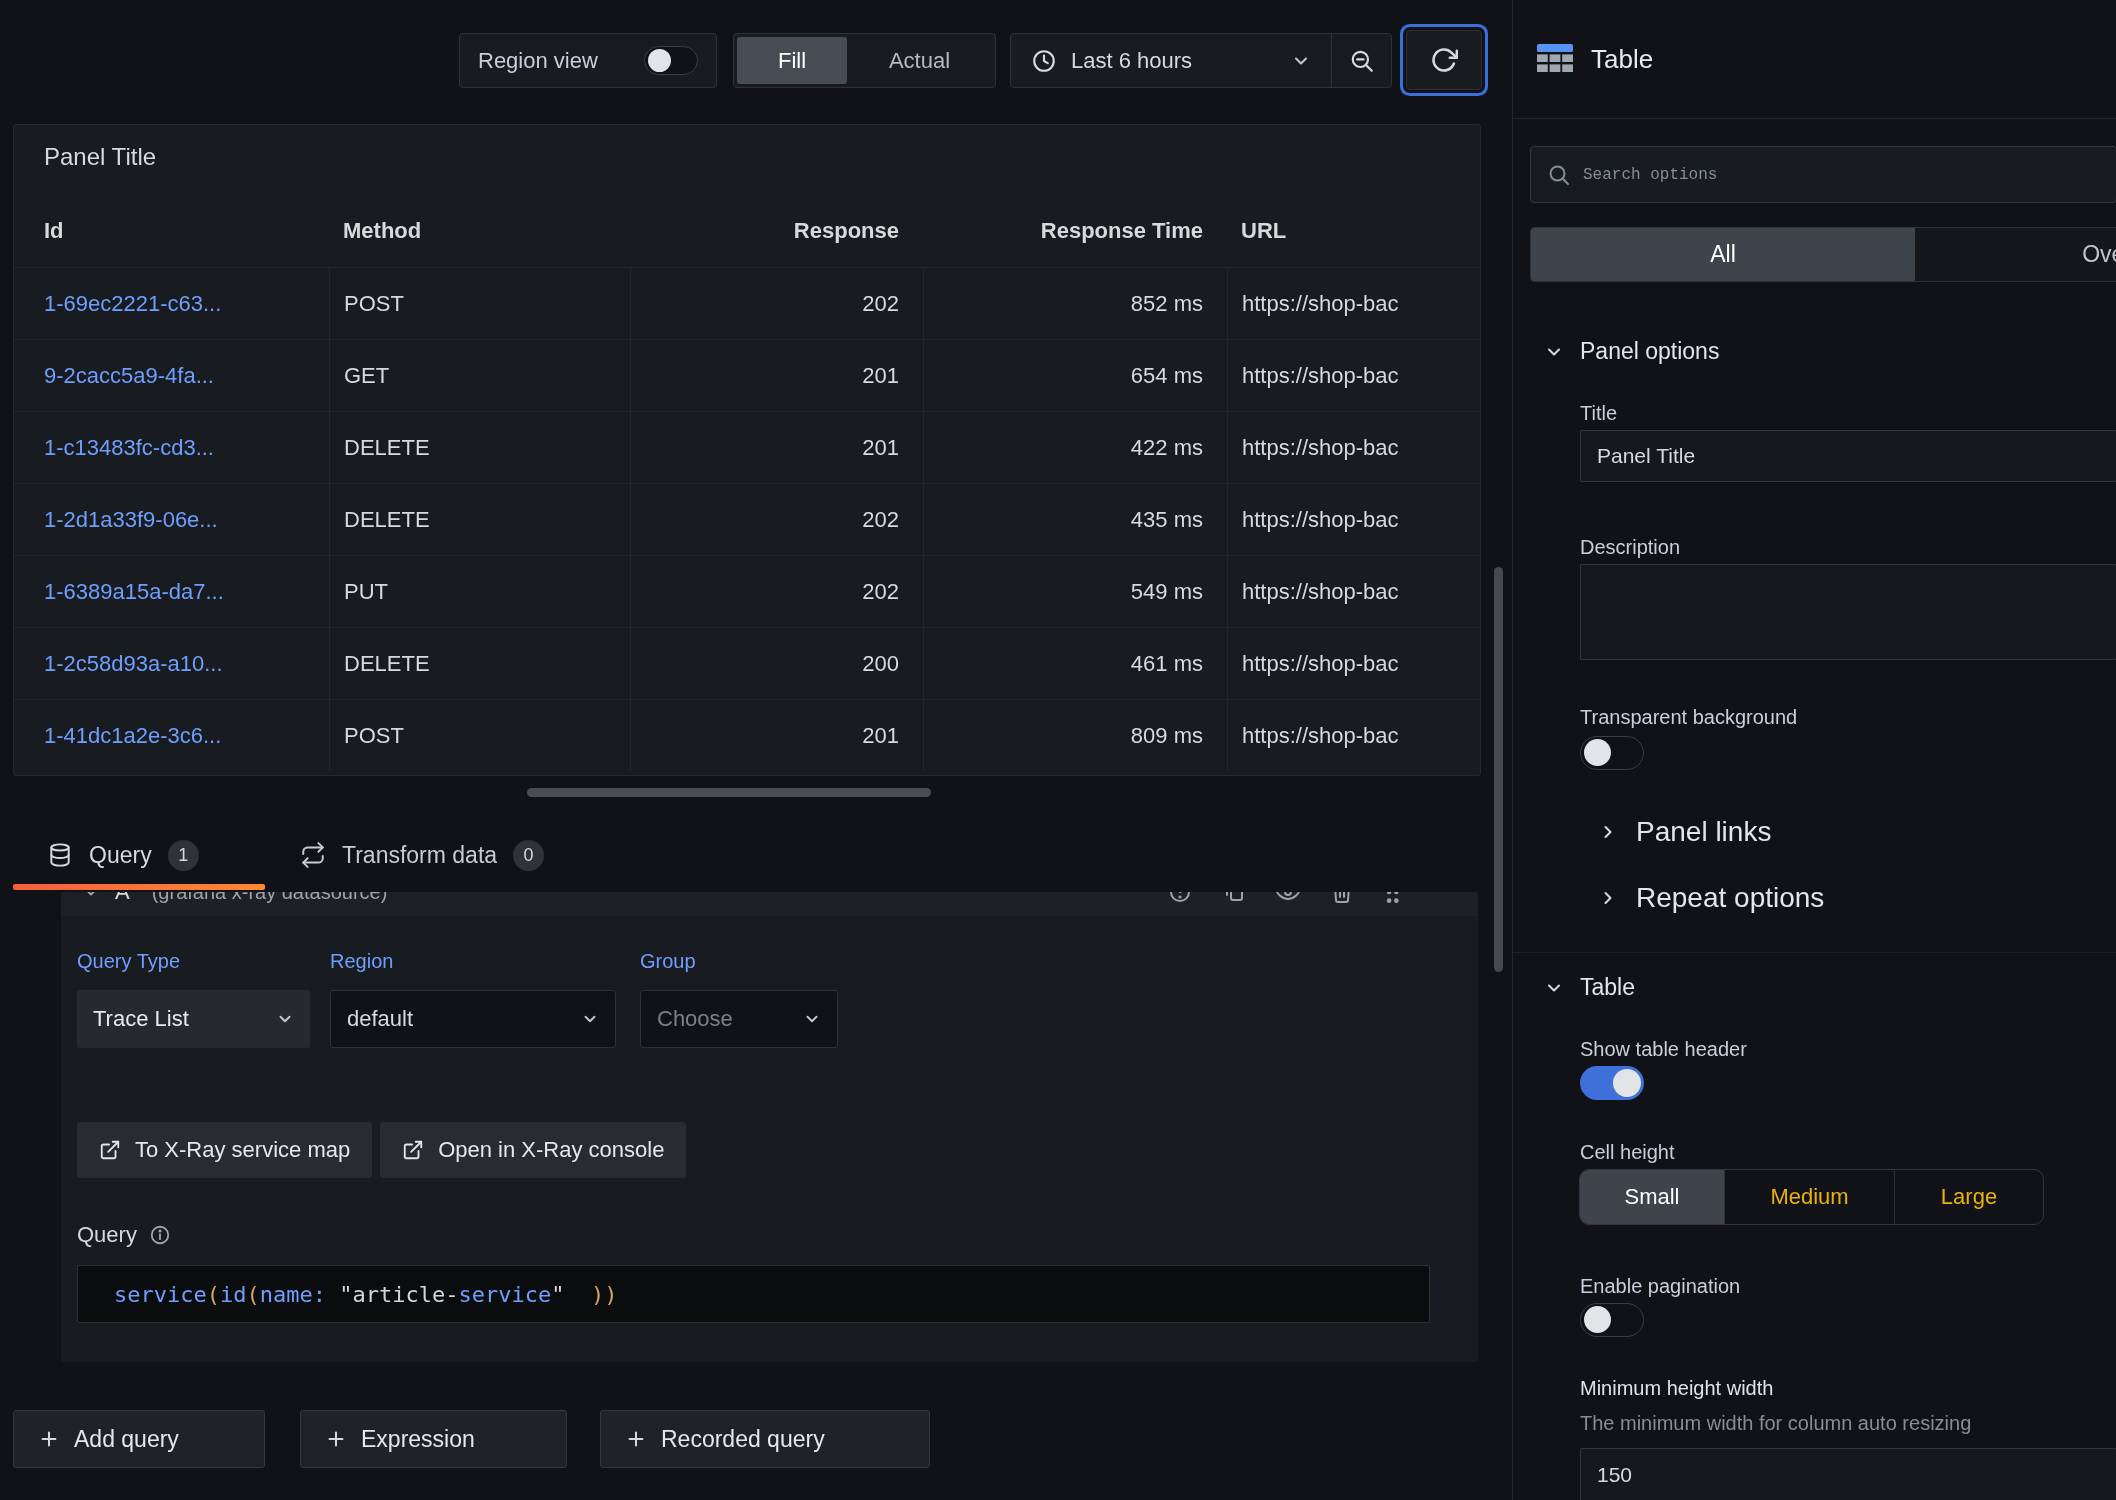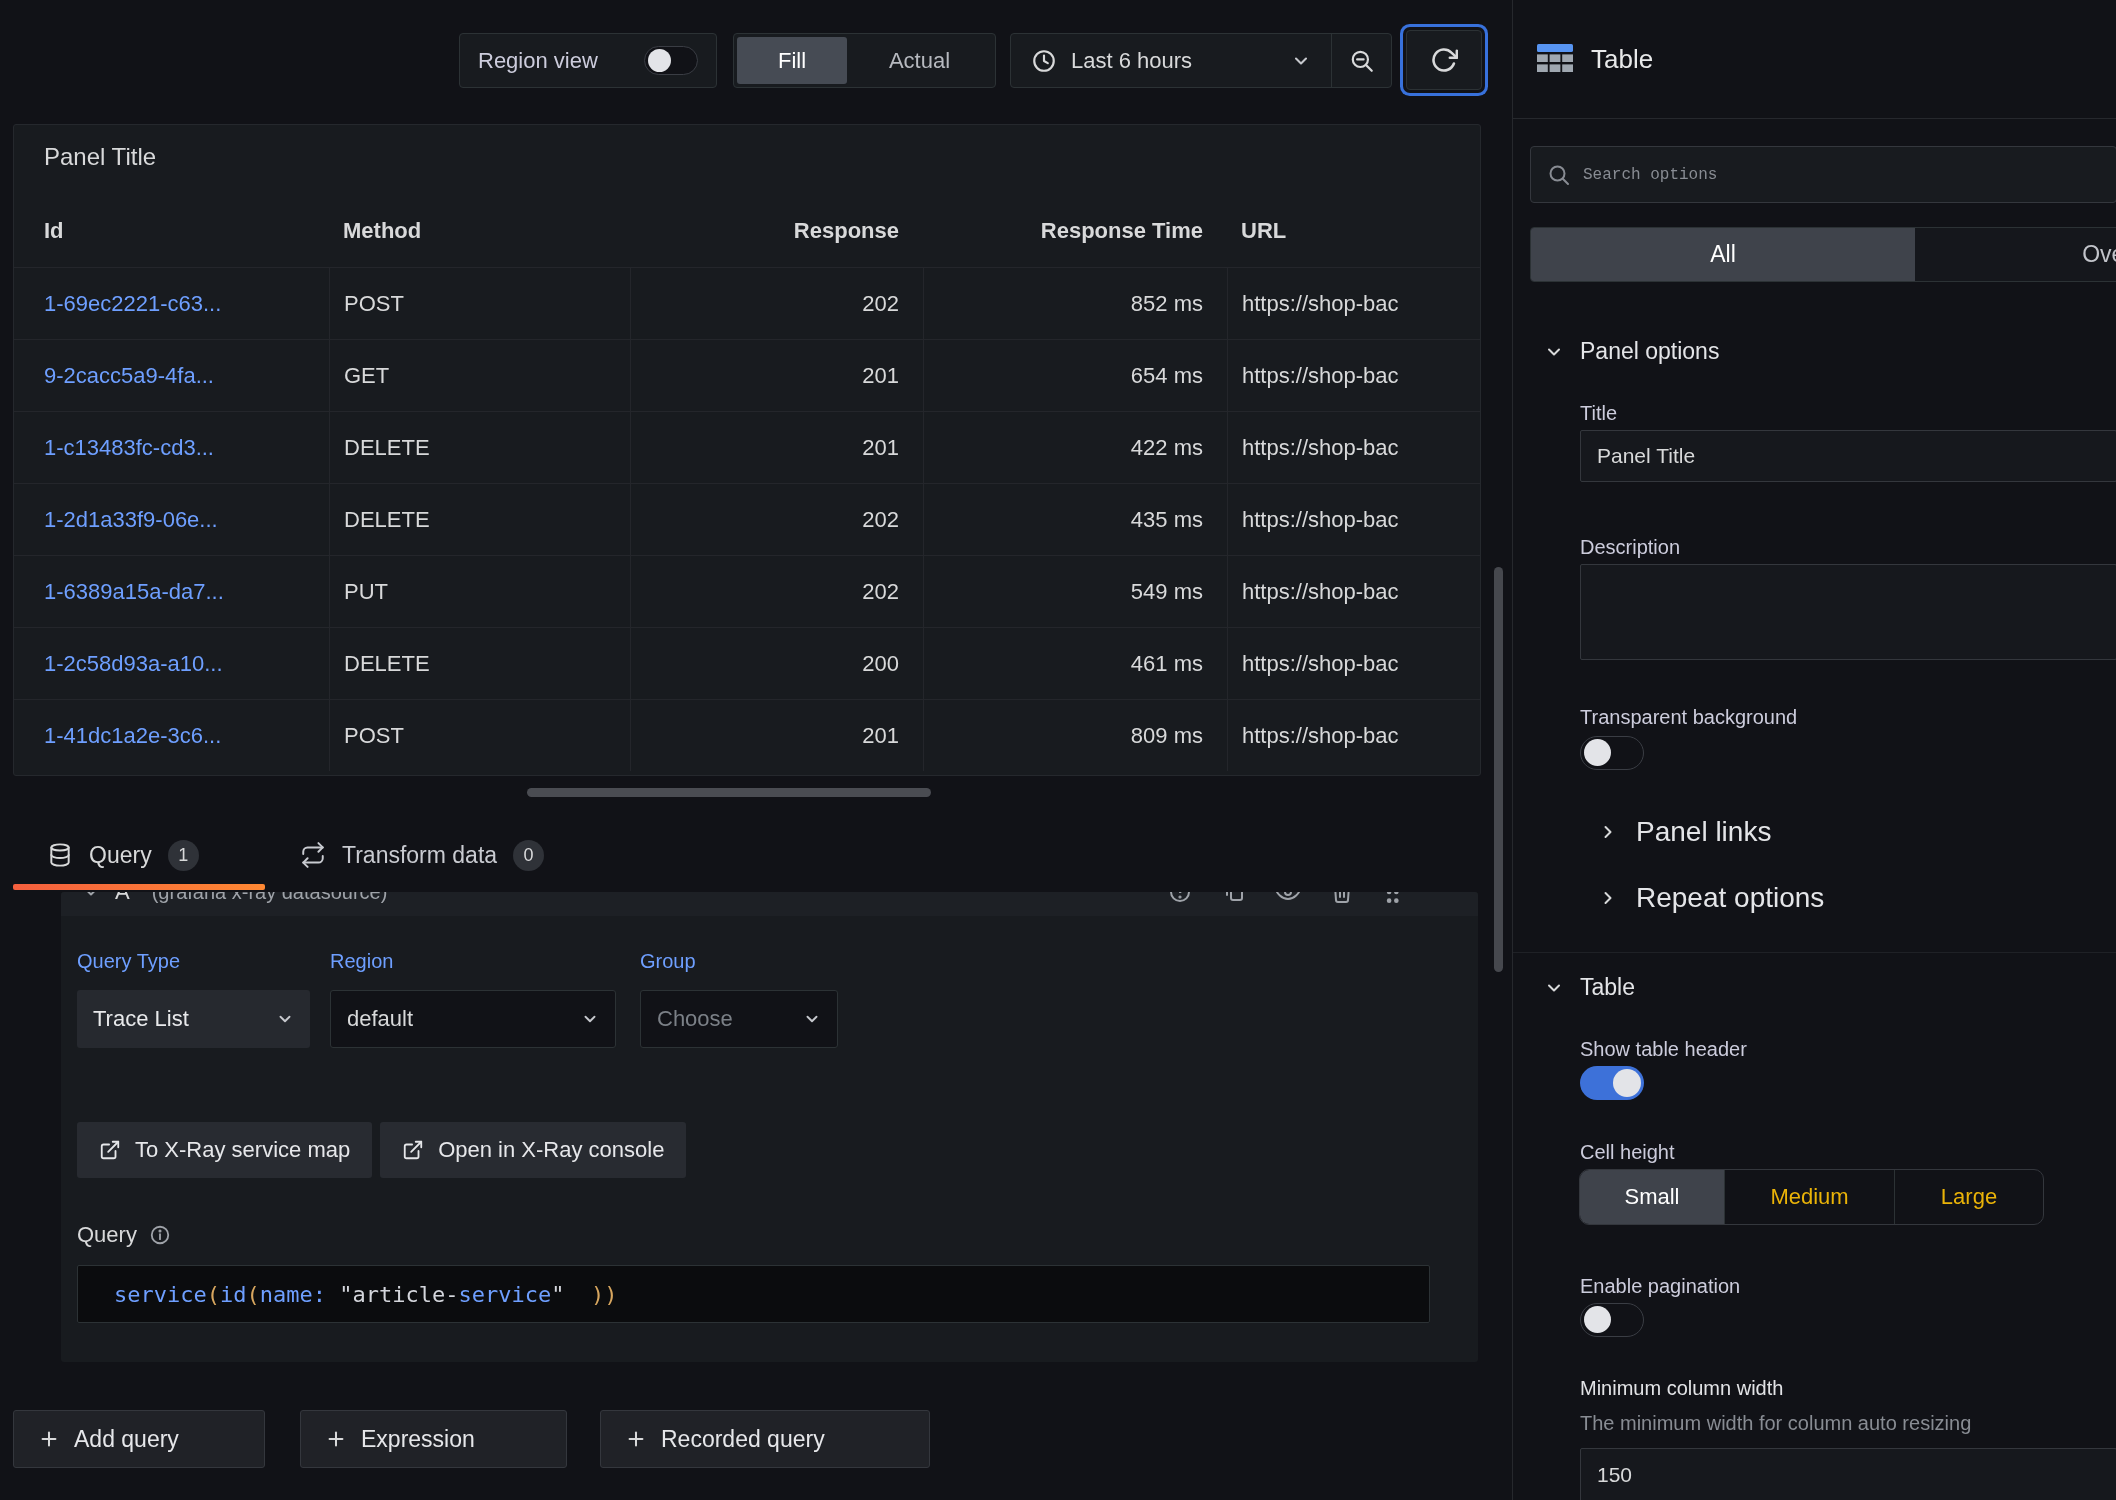--- a/index.html
+++ b/index.html
@@ -504,16 +504,16 @@
     <div class="ch-opt ch-o1 sel">Small</div>
     <div class="ch-opt ch-o2">Medium</div>
     <div class="ch-opt ch-o3">Large</div>
   </div>
 
   <span class="opt-label" style="top:1273px">Enable pagination</span>
   <span class="switch sw-lg off sw-pag">
       <span class="knob"></span>
     </span>
 
-  <span class="opt-label strong" style="top:1375px">Minimum column width</span>
+  <span class="opt-label strong" style="top:1375px">Minimum height width</span>
   <span class="opt-label help" style="top:1410px">The minimum width for column auto resizing</span>
   <input class="opt-input in-minw" value="150" style="">
 </div>
 
 </body></html>

